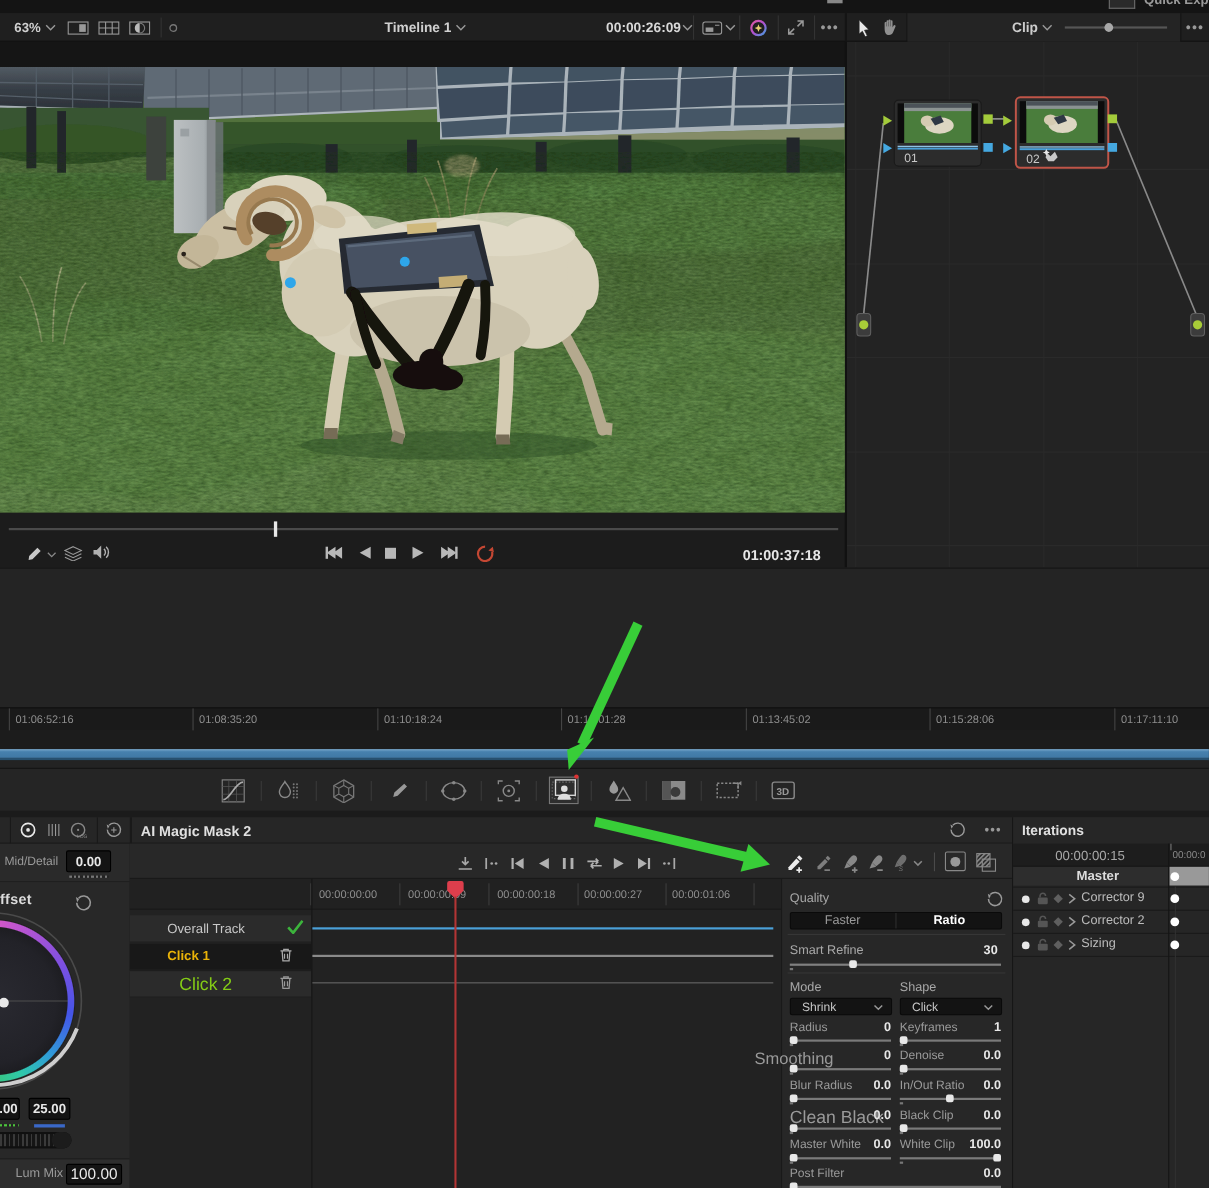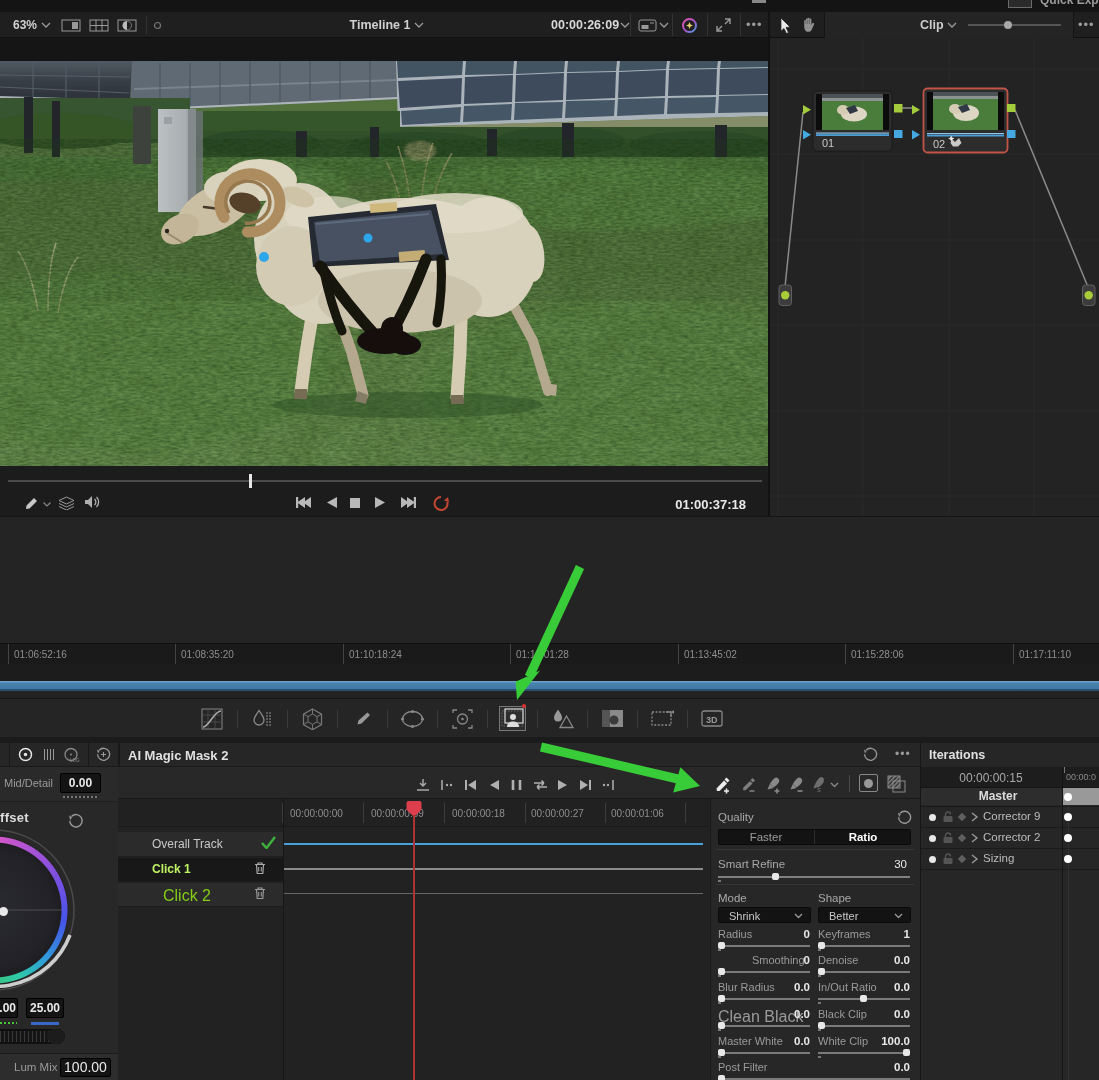--- a/index.html
+++ b/index.html
@@ -681,21 +681,21 @@
 <div class="a" style="left:334px;top:41px;font-size:10px;color:#8e8e8e">00:00:00:18</div>
 <div class="a" style="left:413px;top:41px;font-size:10px;color:#8e8e8e">00:00:00:27</div>
 <div class="a" style="left:493px;top:41px;font-size:10px;color:#8e8e8e">00:00:01:06</div>
 
 <div class="a" style="left:0;top:65px;width:165px;height:25px;background:#2b2b2b;border-bottom:1px solid #1d1d1d"></div>
 <div class="a" style="left:34px;top:70px;font-size:12px;color:#c8c8c8">Overall Track</div>
 <svg class="a" style="left:143px;top:69px" width="15" height="13">
       <path d="M1 7l4.5 5L14 1" stroke="#3cb43c" stroke-width="2.4" fill="none"></path>
     </svg>
 <div class="a" style="left:0;top:91px;width:165px;height:24px;background:#181818;border-bottom:1px solid #1d1d1d"></div>
-<div class="a" style="left:34px;top:95px;font-size:12px;color:#bef264;font-weight:bold">Click 1</div>
+<div class="a" style="left:34px;top:95px;font-size:12px;color:#eab308;font-weight:bold">Click 1</div>
 <svg class="a" style="left:136px;top:94px" width="12" height="14">
       <path d="M1 3.5h10M4 3.5V2h4v1.5M2.5 3.5l.7 9h5.6l.7-9" fill="none" stroke="#aaa" stroke-width="1.2"></path>
       <path d="M4.7 6v4.5M7.3 6v4.5" stroke="#aaa"></path>
     </svg>
 <div class="a" style="left:0;top:116px;width:165px;height:24px;background:#2b2b2b;border-bottom:1px solid #1d1d1d"></div>
 <div class="a" style="left:45px;top:120px;font-size:16px;color:#84cc16">Click 2</div>
 <svg class="a" style="left:136px;top:119px" width="12" height="14">
       <path d="M1 3.5h10M4 3.5V2h4v1.5M2.5 3.5l.7 9h5.6l.7-9" fill="none" stroke="#999" stroke-width="1.2"></path>
       <path d="M4.7 6v4.5M7.3 6v4.5" stroke="#999"></path>
     </svg>
@@ -716,50 +716,50 @@
 <svg class="a" style="left:779px;top:43px" width="15" height="15">
       <path d="M3.2 3.2a6 6 0 11-1.6 4" fill="none" stroke="#999" stroke-width="1.4"></path>
       <path d="M1 2.5l2.8 1.7L2.1 7z" fill="#999"></path>
     </svg>
 <div class="a" style="left:600px;top:62px;width:193px;height:16px;background:#131313;border:1px solid #0a0a0a;border-radius:2px"></div>
 <div class="a" style="left:696px;top:63px;width:1px;height:14px;background:#2e2e2e"></div>
 <div class="a" style="left:600px;top:64px;width:96px;text-align:center;font-size:11.5px;color:#9a9a9a">Faster</div>
 <div class="a" style="left:697px;top:64px;width:96px;text-align:center;font-size:11.5px;color:#fff;font-weight:bold">Ratio</div>
 <div class="a" style="left:598px;top:82px;width:198px;height:1px;background:#363636"></div>
 <div class="a" style="left:600px;top:91px;font-size:11.5px;color:#a8a8a8">Smart Refine</div>
-<div class="a" style="left:729px;top:91px;width:60px;text-align:right;font-size:11.5px;color:#e8e8e8;font-weight:normal">30</div>
+<div class="a" style="left:729px;top:91px;width:60px;text-align:right;font-size:11.5px;color:#e8e8e8;font-weight:bold">30</div>
 <div class="a" style="left:600px;top:109px;width:192px;height:1.5px;background:#808080"></div>
 <div class="a" style="left:654px;top:106px;width:7px;height:7px;border-radius:2px;background:#e8e8e8"></div>
 <div class="a" style="left:600px;top:113px;width:3px;height:2px;background:#777"></div>
 <div class="a" style="left:598px;top:117px;width:198px;height:1px;background:#363636"></div>
 <div class="a" style="left:600px;top:125px;font-size:11.5px;color:#a8a8a8">Mode</div>
 <div class="a" style="left:700px;top:125px;font-size:11.5px;color:#a8a8a8">Shape</div>
 <div class="a" style="left:600px;top:140px;width:93px;height:16px;background:#131313;border:1px solid #0a0a0a;border-radius:2px;font-size:11px;color:#c8c8c8;padding:1px 0 0 10px;line-height:14px">Shrink</div>
 <svg class="a" style="left:675px;top:145px" width="11" height="8">
       <path d="M2 2l3.5 3.5L9 2" stroke="#999" stroke-width="1.3" fill="none"></path>
     </svg>
-<div class="a" style="left:700px;top:140px;width:93px;height:16px;background:#131313;border:1px solid #0a0a0a;border-radius:2px;font-size:11px;color:#c8c8c8;padding:1px 0 0 10px;line-height:14px">Better</div>
+<div class="a" style="left:700px;top:140px;width:93px;height:16px;background:#131313;border:1px solid #0a0a0a;border-radius:2px;font-size:11px;color:#c8c8c8;padding:1px 0 0 10px;line-height:14px">Click</div>
 <svg class="a" style="left:775px;top:145px" width="11" height="8">
       <path d="M2 2l3.5 3.5L9 2" stroke="#999" stroke-width="1.3" fill="none"></path>
     </svg>
 </div>
 
 <div id="params">
 <div class="a" style="left:718px;top:928px;font-size:11px;color:#9a9a9a">Radius</div>
 <div class="a" style="left:760px;top:928px;width:50px;text-align:right;font-size:11.5px;color:#e8e8e8;font-weight:bold">0</div>
 <div class="a" style="left:818px;top:928px;font-size:11px;color:#9a9a9a">Keyframes</div>
 <div class="a" style="left:860px;top:928px;width:50px;text-align:right;font-size:11.5px;color:#e8e8e8;font-weight:bold">1</div>
 <div class="a" style="left:718px;top:945px;width:92px;height:1.5px;background:#7a7a7a"></div>
 <div class="a" style="left:718px;top:942px;width:7px;height:7px;border-radius:2px;background:#e8e8e8"></div>
 <div class="a" style="left:718px;top:949px;width:3px;height:2px;background:#777"></div>
 <div class="a" style="left:818px;top:945px;width:92px;height:1.5px;background:#7a7a7a"></div>
 <div class="a" style="left:818px;top:942px;width:7px;height:7px;border-radius:2px;background:#e8e8e8"></div>
 <div class="a" style="left:818px;top:949px;width:3px;height:2px;background:#777"></div>
 
-<div class="a" style="left:752px;top:954px;font-size:11px;color:#9a9a9a">Smoothing</div>
+<div class="a" style="left:686px;top:954px;font-size:15px;color:#9a9a9a">Smoothing</div>
 <div class="a" style="left:760px;top:954px;width:50px;text-align:right;font-size:11.5px;color:#e8e8e8;font-weight:bold">0</div>
 <div class="a" style="left:818px;top:954px;font-size:11px;color:#9a9a9a">Denoise</div>
 <div class="a" style="left:860px;top:954px;width:50px;text-align:right;font-size:11.5px;color:#e8e8e8;font-weight:bold">0.0</div>
 <div class="a" style="left:718px;top:971px;width:92px;height:1.5px;background:#7a7a7a"></div>
 <div class="a" style="left:718px;top:968px;width:7px;height:7px;border-radius:2px;background:#e8e8e8"></div>
 <div class="a" style="left:718px;top:975px;width:3px;height:2px;background:#777"></div>
 <div class="a" style="left:818px;top:971px;width:92px;height:1.5px;background:#7a7a7a"></div>
 <div class="a" style="left:818px;top:968px;width:7px;height:7px;border-radius:2px;background:#e8e8e8"></div>
 <div class="a" style="left:818px;top:975px;width:3px;height:2px;background:#777"></div>
 

